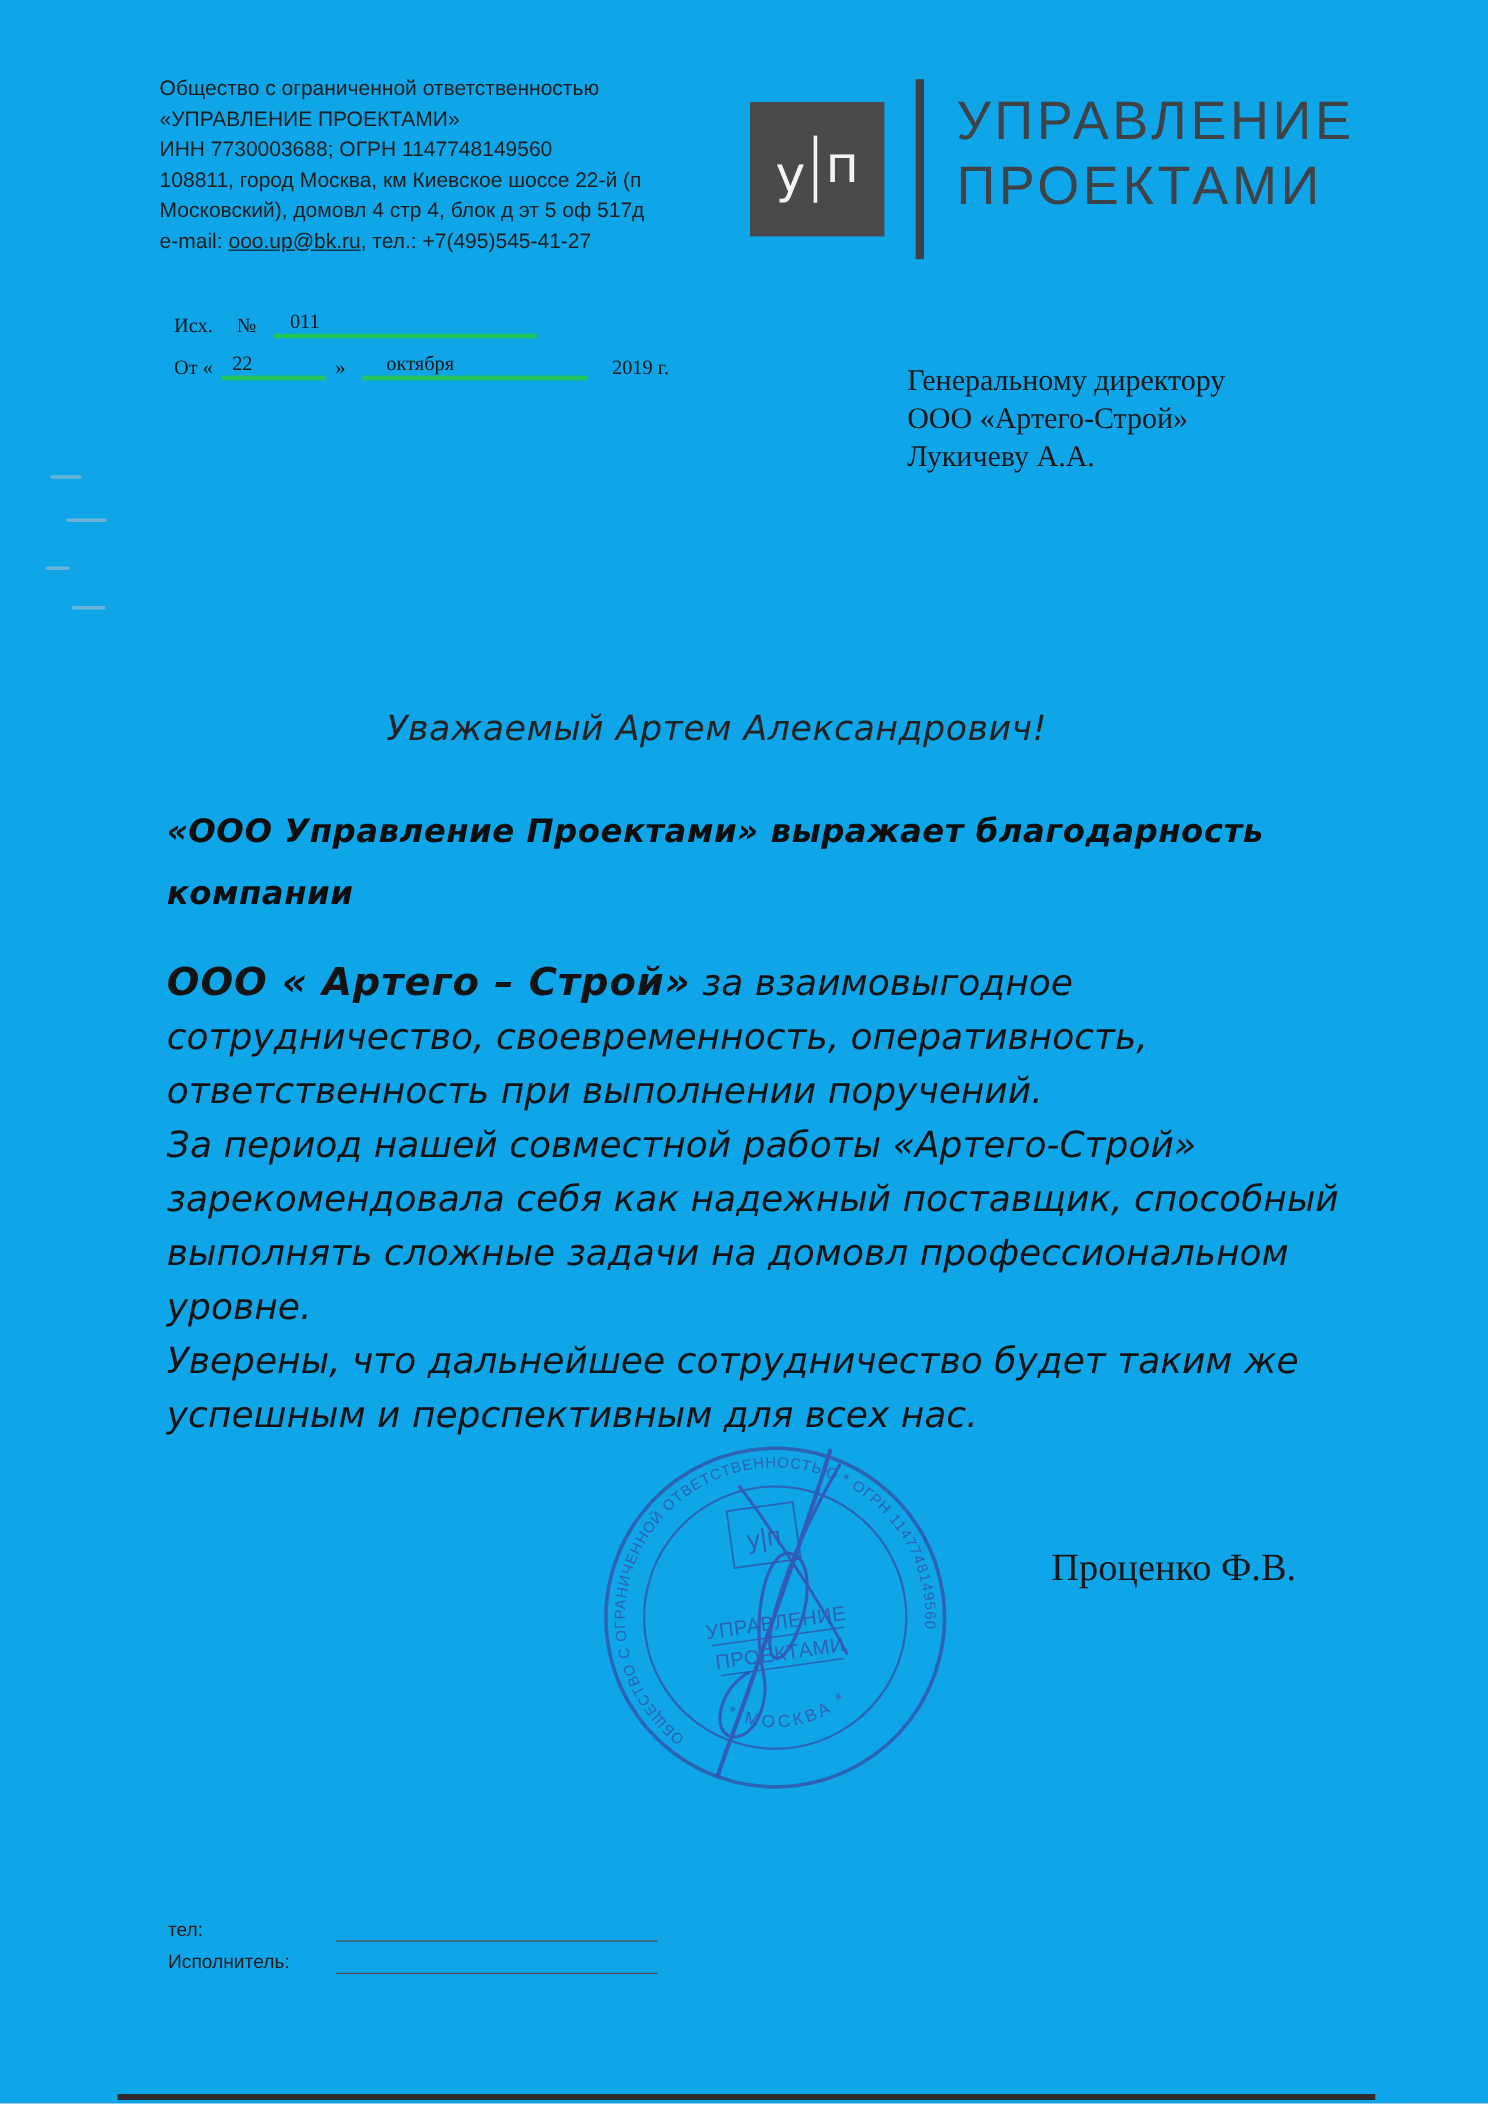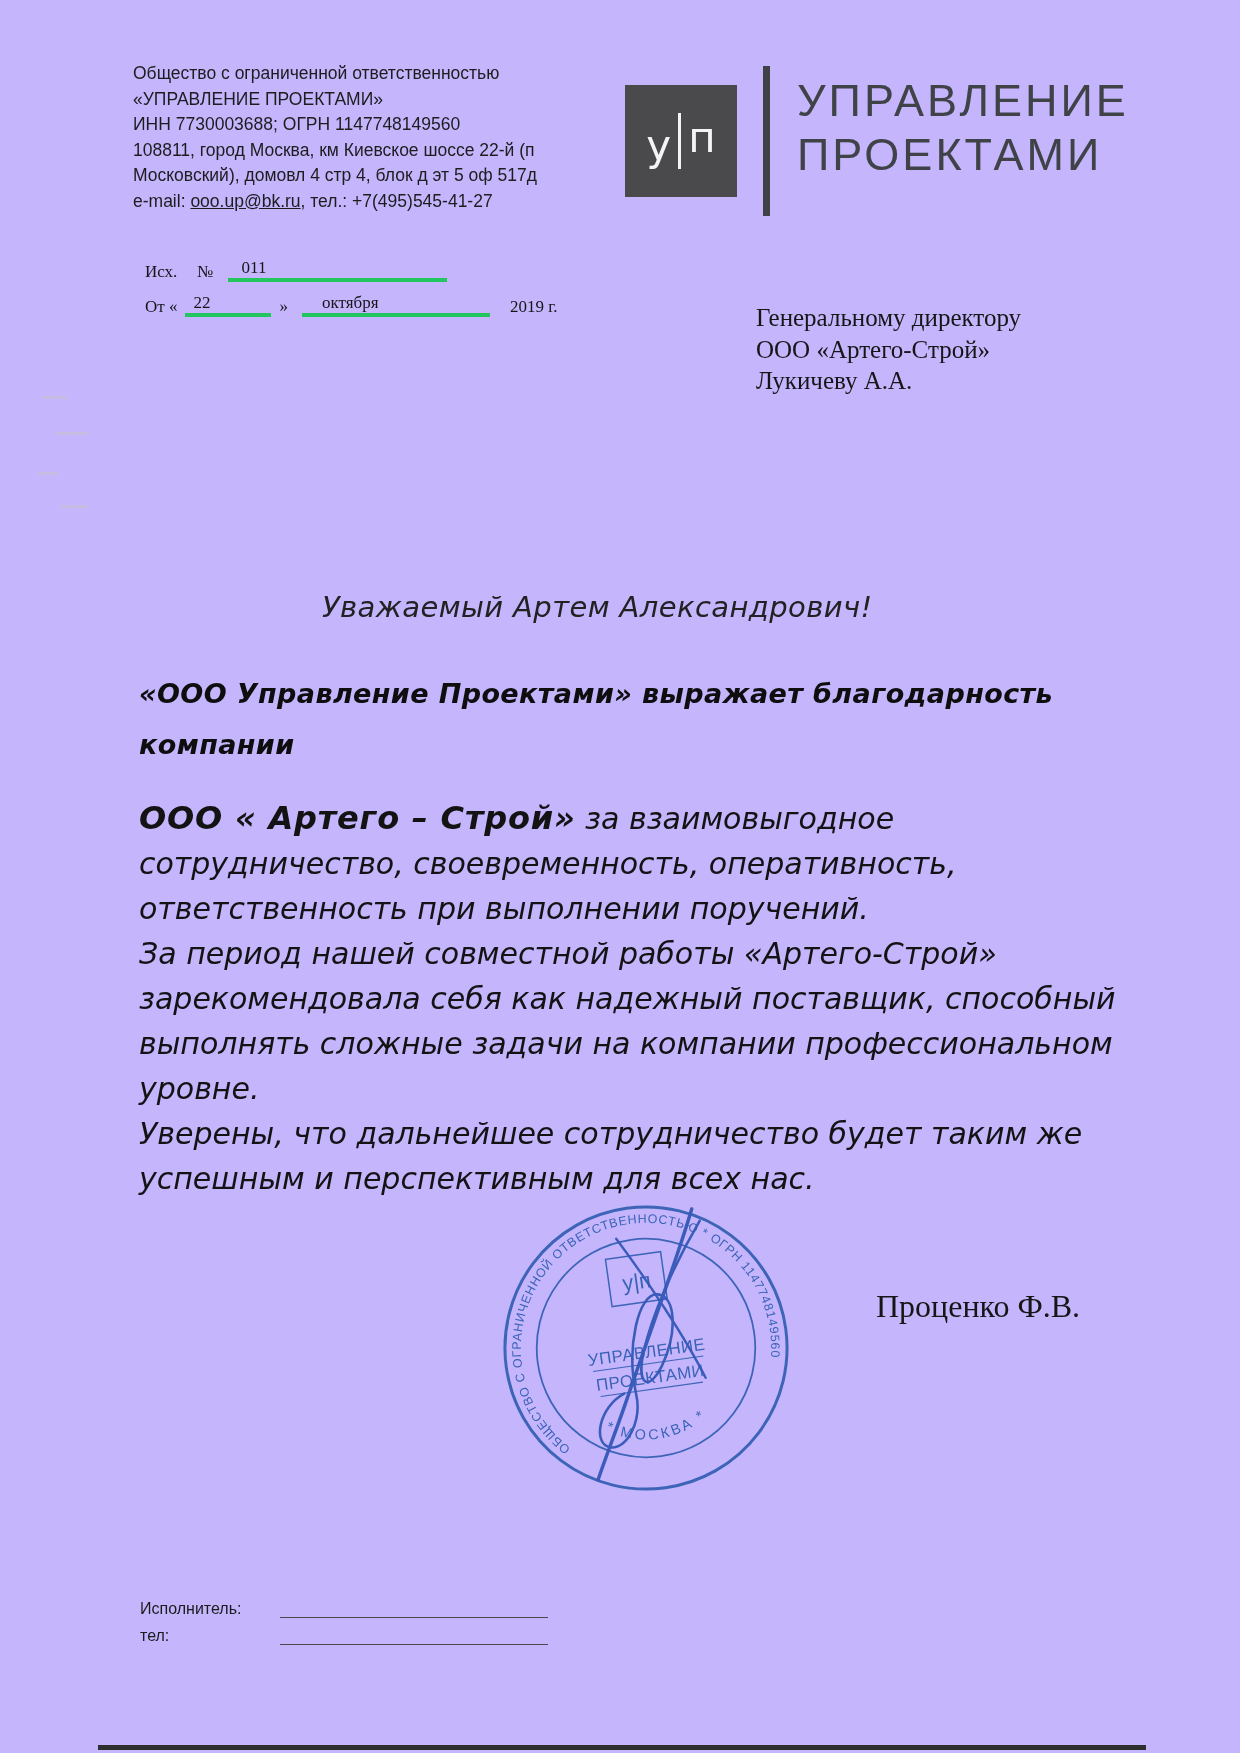--- a/index.html
+++ b/index.html
@@ -1,18 +1,18 @@
 <!DOCTYPE html>
 <html><head>
 <meta charset="utf-8">
 <style>
   html,body { margin:0; padding:0; background:#e8e8e8; }
   .page {
     position:relative; width:1240px; height:1753px; margin:0 auto;
-    background:#c4b5fd; overflow:hidden;
+    background:#0ea5e9; overflow:hidden;
     font-family:"Liberation Sans", sans-serif; color:#1c1c1c;
   }
 
   
   .company-info {
     position:absolute; left:133px; top:61px; width:455px;
     font-size:17.5px; line-height:25.5px; color:#1d1d1d;
   }
   .company-info .email-link { text-decoration:underline; }
 
@@ -152,21 +152,21 @@
     <div>«ООО Управление Проектами» выражает благодарность</div>
     <div>компании</div>
   </div>
 
   <div class="para2">
     <div><span class="lead-bold">ООО  « Артего – Строй»</span><span> за взаимовыгодное</span></div>
     <div>сотрудничество, своевременность, оперативность,</div>
     <div>ответственность при  выполнении поручений.</div>
     <div>За период нашей совместной  работы «Артего-Строй»</div>
     <div>зарекомендовала себя как надежный поставщик, способный</div>
-    <div>выполнять сложные задачи на компании профессиональном</div>
+    <div>выполнять сложные задачи на домовл профессиональном</div>
     <div>уровне.</div>
     <div>Уверены, что дальнейшее сотрудничество будет таким же</div>
     <div>успешным и перспективным для всех нас.</div>
   </div>
 
   <div class="sig-name">Проценко Ф.В.</div>
 
   <div class="stamp">
     <svg viewBox="0 0 300 300">
       <defs>
@@ -192,25 +192,25 @@
       <g stroke="#3558b8" fill="none" stroke-linecap="round" opacity="0.95">
         <path d="M196,10 C182,58 152,140 132,198 C122,228 110,258 102,282" stroke-width="3.5"></path>
         <path d="M204,22 C176,70 156,118 148,152 C140,186 152,196 166,168 C182,134 180,98 162,96 C142,94 130,150 140,196 C146,222 132,252 114,250 C96,247 102,210 128,196" stroke-width="2.6"></path>
         <path d="M120,40 C150,80 190,140 210,180" stroke-width="2.4"></path>
       </g>
     </svg>
   </div>
 
   <div class="footer">
     <div class="footer-row">
+      <span class="footer-label">тел:</span>
+      <span class="footer-line"></span>
+    </div>
+    <div class="footer-row">
       <span class="footer-label">Исполнитель:</span>
-      <span class="footer-line"></span>
-    </div>
-    <div class="footer-row">
-      <span class="footer-label">тел:</span>
       <span class="footer-line"></span>
     </div>
   </div>
 
   <div class="smudge s1"></div>
   <div class="smudge s2"></div>
   <div class="smudge s3"></div>
   <div class="smudge s4"></div>
   <div class="scan-bar"></div>
 

